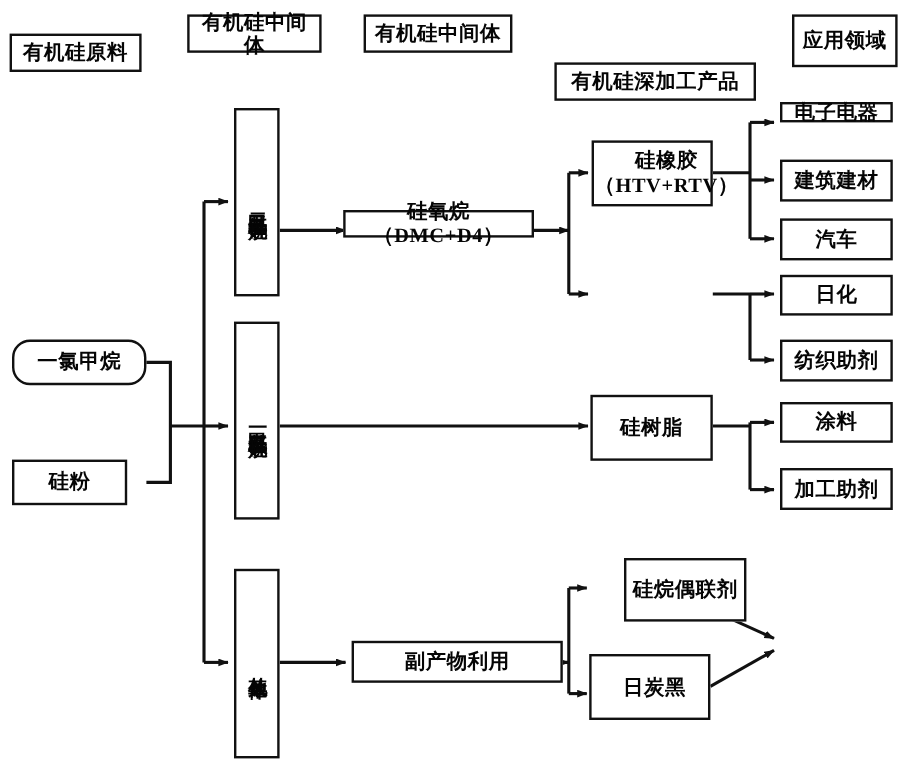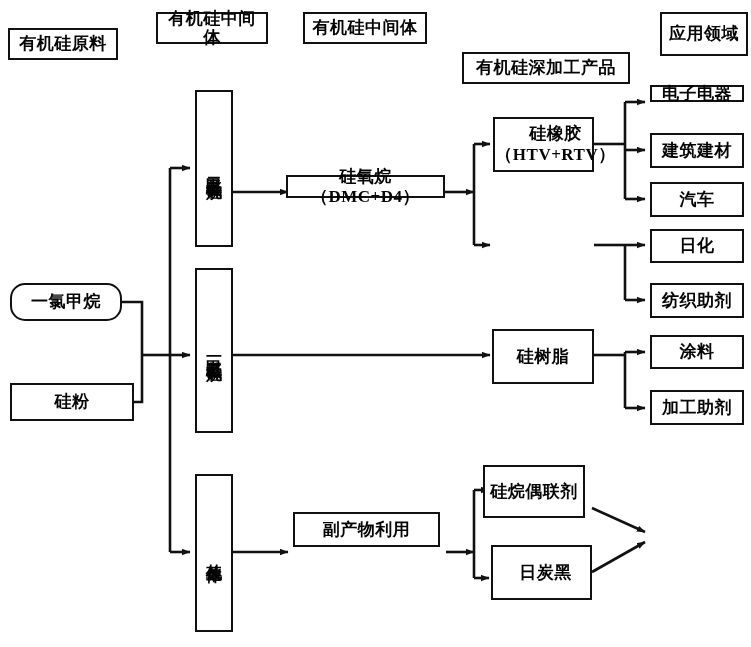--- a/index.html
+++ b/index.html
@@ -140,51 +140,51 @@
   <div class="node header" style="left:462px; top:12px; width:168px; height:32px;margin-top:40px;">
     <span>有机硅深加工产品</span>
   </div>
   <div class="node header" style="left:660px; top:12px; width:88px; height:44px;text-align:center;">
     <span>应用领域</span>
   </div>
 
   <div class="node plain" style="left:10px; top:283px; width:112px; height:38px;border-radius:15px;">
     <span>一氯甲烷</span>
   </div>
-  <div class="node plain" style="left:10px; top:383px; width:124px; height:38px;">
+  <div class="node plain" style="left:10px; top:383px; width:96px; height:38px;">
     <span>硅粉</span>
   </div>
 
   <div class="node vertical" style="left:195px; top:90px; width:38px; height:157px;">
     <span>二甲基二氯硅烷</span>
   </div>
   <div class="node vertical" style="left:195px; top:268px; width:38px; height:165px;">
     <span>一甲基三氯硅烷</span>
   </div>
   <div class="node vertical" style="left:195px; top:474px; width:38px; height:158px;">
     <span>其他单体</span>
   </div>
 
   <div class="node plain" style="left:286px; top:175px; width:159px; height:23px;">
     <span>硅氧烷（DMC+D4）</span>
   </div>
-  <div class="node plain" style="left:293px; top:512px; width:147px; height:35px;">
+  <div class="node plain" style="left:293px; top:534px; width:176px; height:35px;">
     <span>副产物利用</span>
   </div>
 
   <div class="node plain" style="left:493px; top:117px; width:101px; height:55px;padding-left:27px;">
     <span class="two-line">
       <span>硅橡胶</span>
       <span class="l2">（HTV+RTV）</span>
     </span>
   </div>
   <div class="node plain" style="left:492px; top:329px; width:102px; height:55px;">
     <span>硅树脂</span>
   </div>
-  <div class="node plain" style="left:483px; top:465px; width:102px; height:53px;">
+  <div class="node plain" style="left:520px; top:465px; width:102px; height:53px;">
     <span>硅烷偶联剂</span>
   </div>
   <div class="node plain" style="left:491px; top:545px; width:101px; height:55px;padding-left:11px;">
     <span>日炭黑</span>
   </div>
 
   <div class="node plain" style="left:650px; top:85px; width:94px; height:17px;">
     <span>电子电器</span>
   </div>
   <div class="node plain" style="left:650px; top:133px; width:94px; height:35px;text-align:center;">

